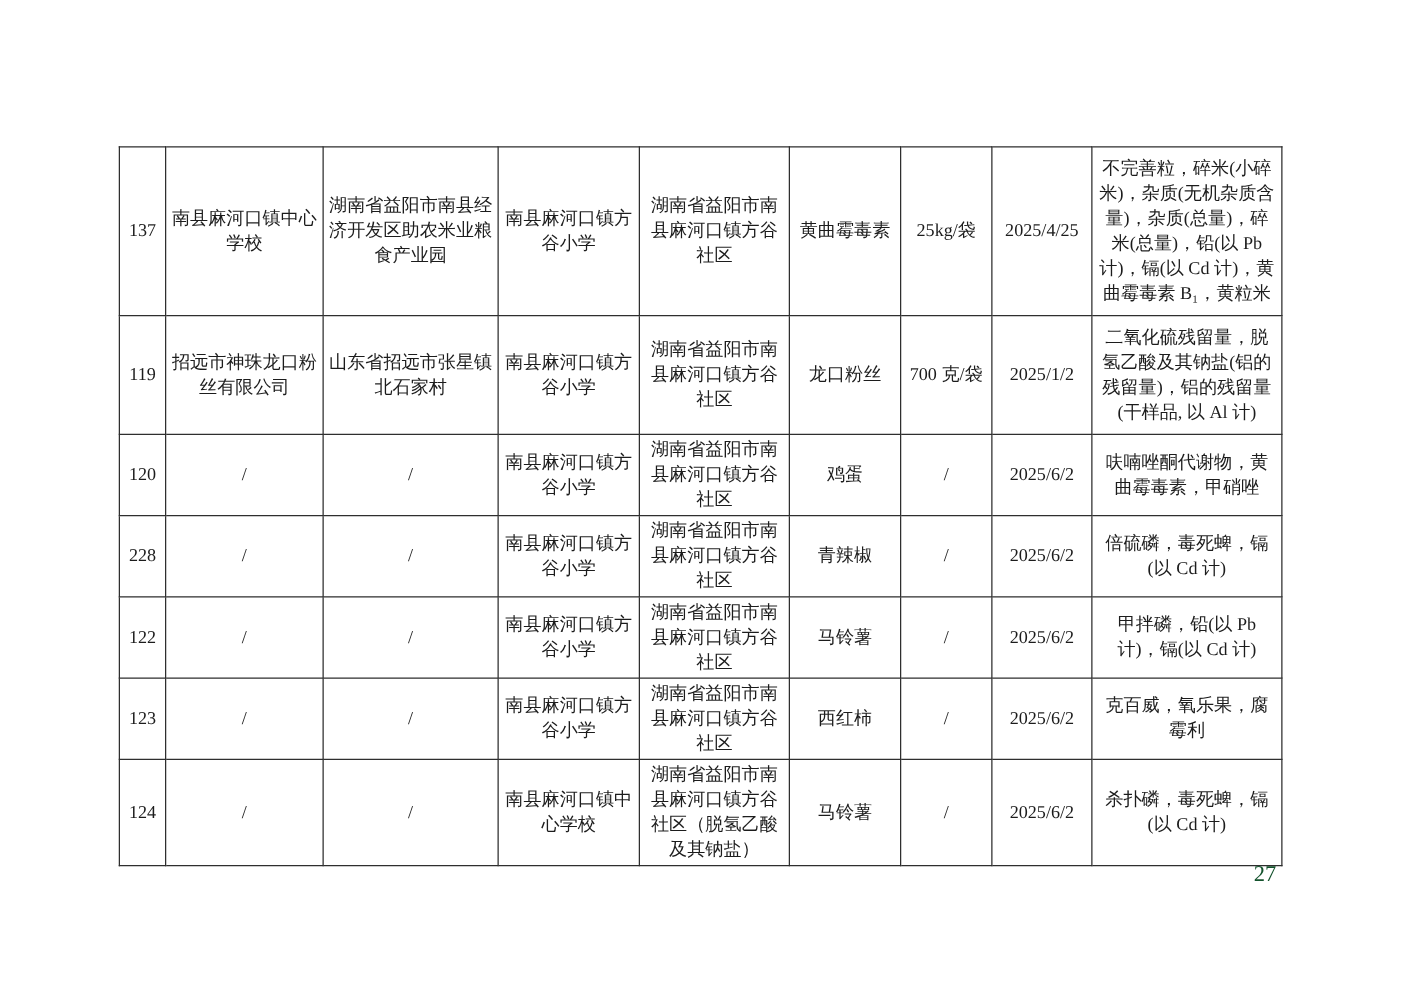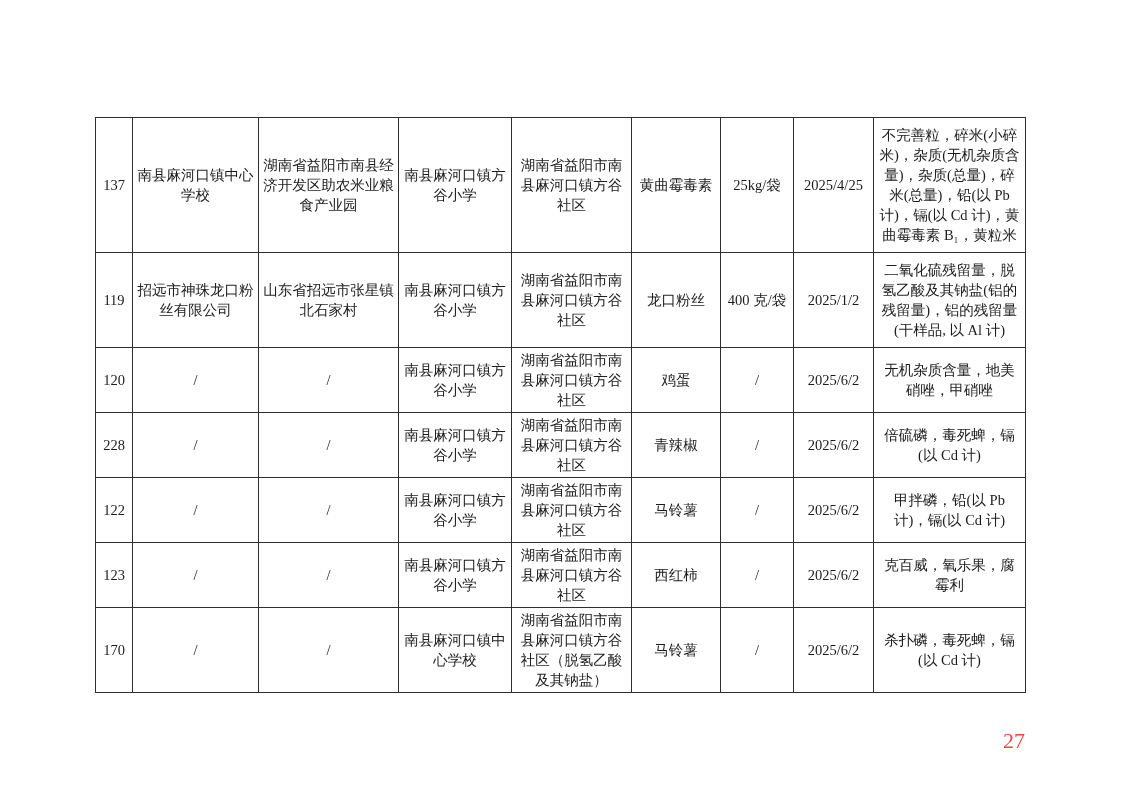--- a/index.html
+++ b/index.html
@@ -30,23 +30,23 @@
     text-align: center;
     vertical-align: middle;
     font-size: 14.5px;
     line-height: 1.38;
     padding: 2px 4px;
     word-break: break-all;
   }
   .page-number {
     position: absolute;
     left: 1003px;
-    top: 728px;
-    font-size: 22px;
-    color: #ef4444;
+    top: 689px;
+    font-size: 18px;
+    color: #14532d;
   }
 </style>
 </head>
 <body>
 
 <div class="page">
 
   <table class="sampling-table">
     <colgroup>
       <col style="width:37px">
@@ -71,34 +71,34 @@
         <td>2025/4/25</td>
         <td>不完善粒，碎米(小碎米)，杂质(无机杂质含量)，杂质(总量)，碎米(总量)，铅(以 Pb 计)，镉(以 Cd 计)，黄曲霉毒素 B₁，黄粒米</td>
       </tr>
       <tr style="height:95px">
         <td>119</td>
         <td>招远市神珠龙口粉丝有限公司</td>
         <td>山东省招远市张星镇北石家村</td>
         <td>南县麻河口镇方谷小学</td>
         <td>湖南省益阳市南县麻河口镇方谷社区</td>
         <td>龙口粉丝</td>
-        <td>400 克/袋</td>
+        <td>700 克/袋</td>
         <td>2025/1/2</td>
         <td>二氧化硫残留量，脱氢乙酸及其钠盐(铝的残留量)，铝的残留量(干样品, 以 Al 计)</td>
       </tr>
       <tr style="height:60px">
         <td>120</td>
         <td>/</td>
         <td>/</td>
         <td>南县麻河口镇方谷小学</td>
         <td>湖南省益阳市南县麻河口镇方谷社区</td>
         <td>鸡蛋</td>
         <td>/</td>
         <td>2025/6/2</td>
-        <td>无机杂质含量，地美硝唑，甲硝唑</td>
+        <td>呋喃唑酮代谢物，黄曲霉毒素，甲硝唑</td>
       </tr>
       <tr style="height:60px">
         <td>228</td>
         <td>/</td>
         <td>/</td>
         <td>南县麻河口镇方谷小学</td>
         <td>湖南省益阳市南县麻河口镇方谷社区</td>
         <td>青辣椒</td>
         <td>/</td>
         <td>2025/6/2</td>
@@ -120,21 +120,21 @@
         <td>/</td>
         <td>/</td>
         <td>南县麻河口镇方谷小学</td>
         <td>湖南省益阳市南县麻河口镇方谷社区</td>
         <td>西红柿</td>
         <td>/</td>
         <td>2025/6/2</td>
         <td>克百威，氧乐果，腐霉利</td>
       </tr>
       <tr style="height:83px">
-        <td>170</td>
+        <td>124</td>
         <td>/</td>
         <td>/</td>
         <td>南县麻河口镇中心学校</td>
         <td>湖南省益阳市南县麻河口镇方谷社区（脱氢乙酸及其钠盐）</td>
         <td>马铃薯</td>
         <td>/</td>
         <td>2025/6/2</td>
         <td>杀扑磷，毒死蜱，镉(以 Cd 计)</td>
       </tr>
     </tbody>

